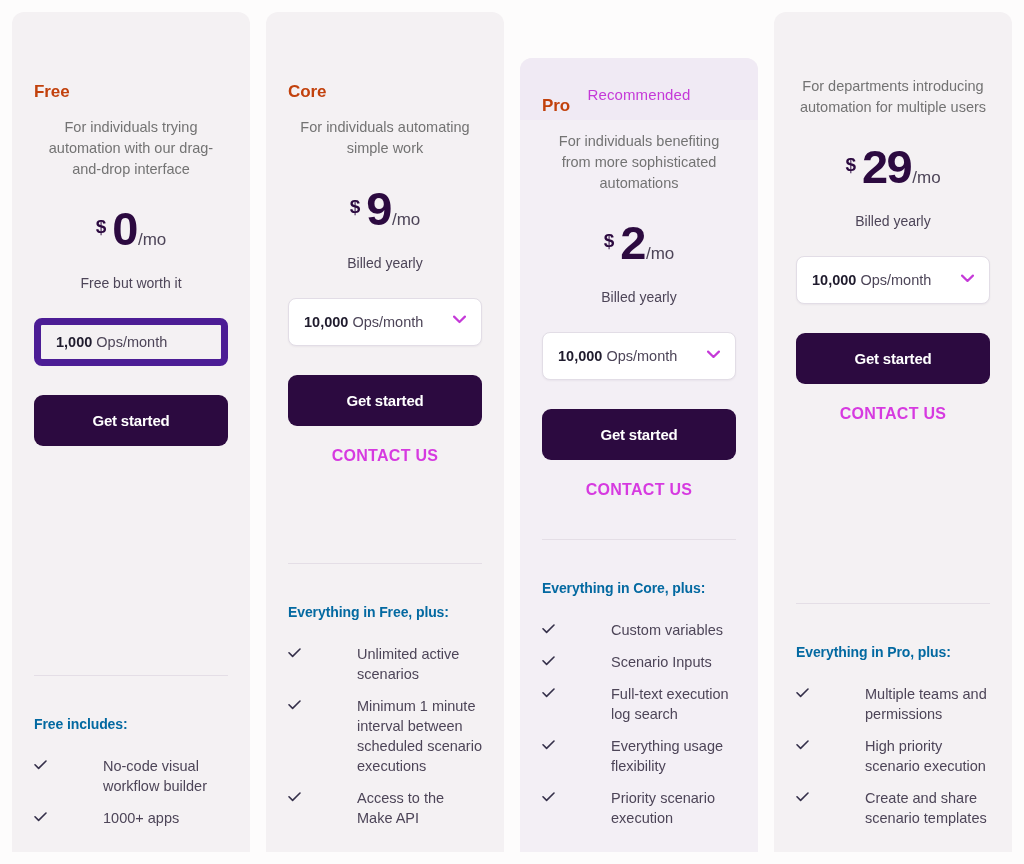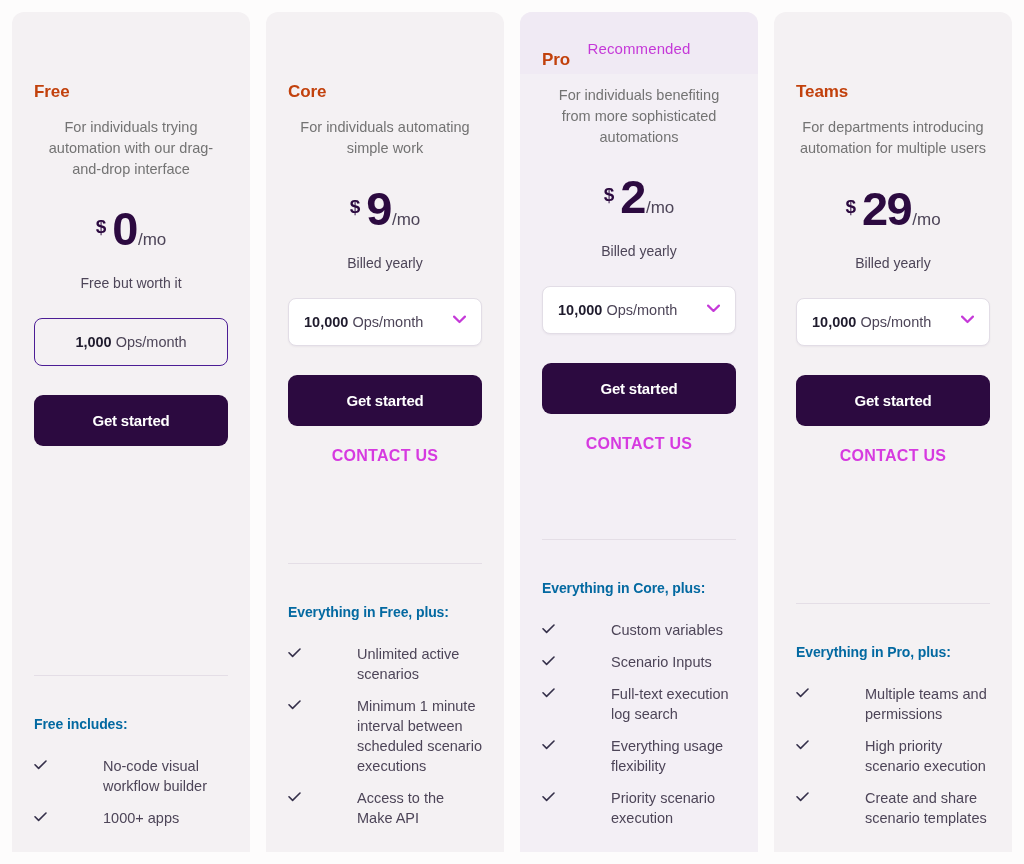--- a/index.html
+++ b/index.html
@@ -31,20 +31,21 @@
     border-radius: 12px 12px 0 0;
     position: relative;
     display: flex;
     flex-direction: column;
     padding: 0 22px;
     overflow: hidden;
   }
 
   .plan-card.is-recommended {
     background: #f3eff5;
+    margin-top: 46px;
   }
 
   .plan-card.is-recommended .card-head-band {
     background: #f0eaf4;
   }
 
   .card-head-band {
     position: absolute;
     left: 0;
     right: 0;
@@ -146,22 +147,22 @@
   .ops-select.is-enabled {
     background: #ffffff;
     border: 1px solid #e2dde6;
     box-shadow: 0 1px 2px rgba(44,10,64,0.05);
     justify-content: space-between;
     cursor: pointer;
   }
 
   .ops-select.is-disabled {
     background: transparent;
-    border: 1px solid #4c1d95;
-    justify-content: center;
+    border: 7px solid #4c1d95;
+    justify-content: flex-start;
   }
 
   .ops-select-text .ops-num {
     font-weight: bold;
     color: #1f1b2d;
   }
 
   .ops-select-text .ops-unit {
     color: #4d4558;
   }
@@ -416,21 +417,20 @@
               </svg>
             </span>
             <span class="feature-text">Priority scenario execution</span>
           </li>
         </ul>
       </div>
     </div>
     <div class="plan-card">
       <div class="card-head-band"></div>
       <div class="recommended-spacer"></div>
-      <div class="plan-name">Teams</div>
       <div class="plan-desc">For departments introducing automation for multiple users</div>
       <div class="price-row">
         <span class="price-currency">$</span>
         <span class="price-amount">29</span>
         <span class="price-period">/mo</span>
       </div>
       <div class="billing-note">Billed yearly</div>
       <div class="ops-select is-enabled">
         <span class="ops-select-text"><span class="ops-num">10,000</span> <span class="ops-unit">Ops/month</span></span>
         <span class="chevron-down-icon">

